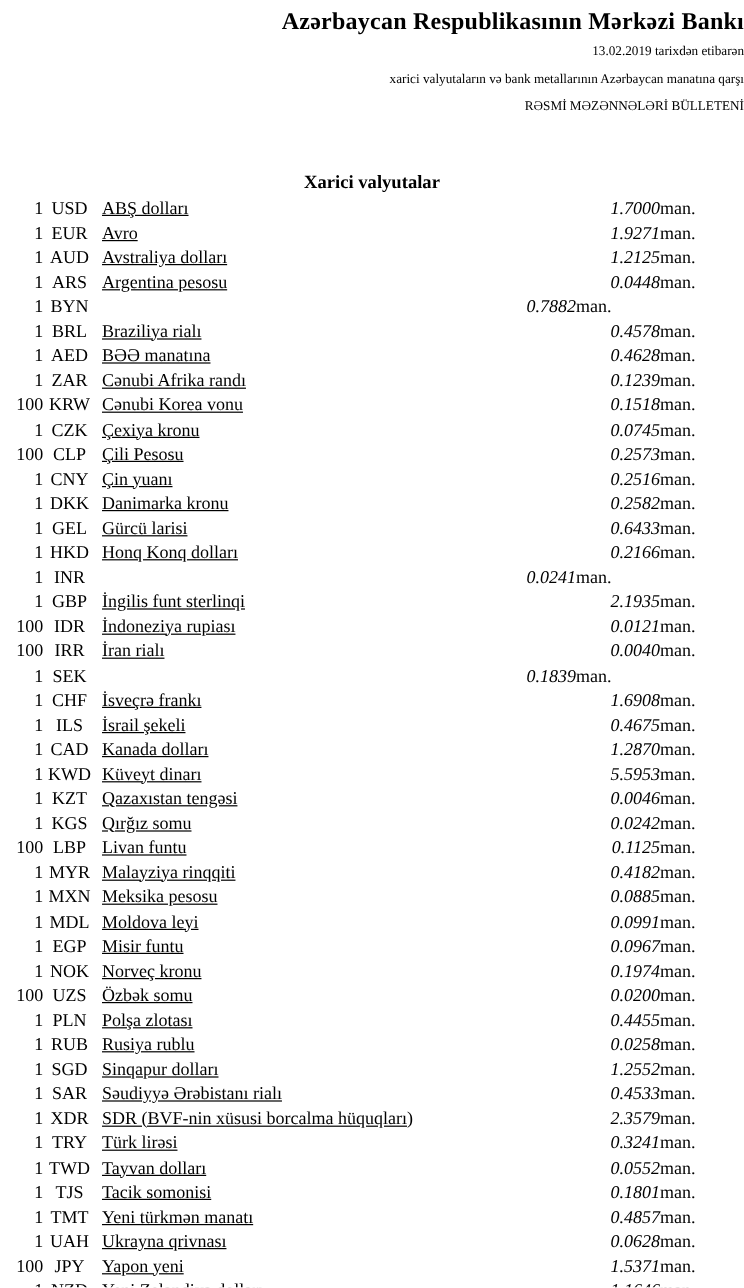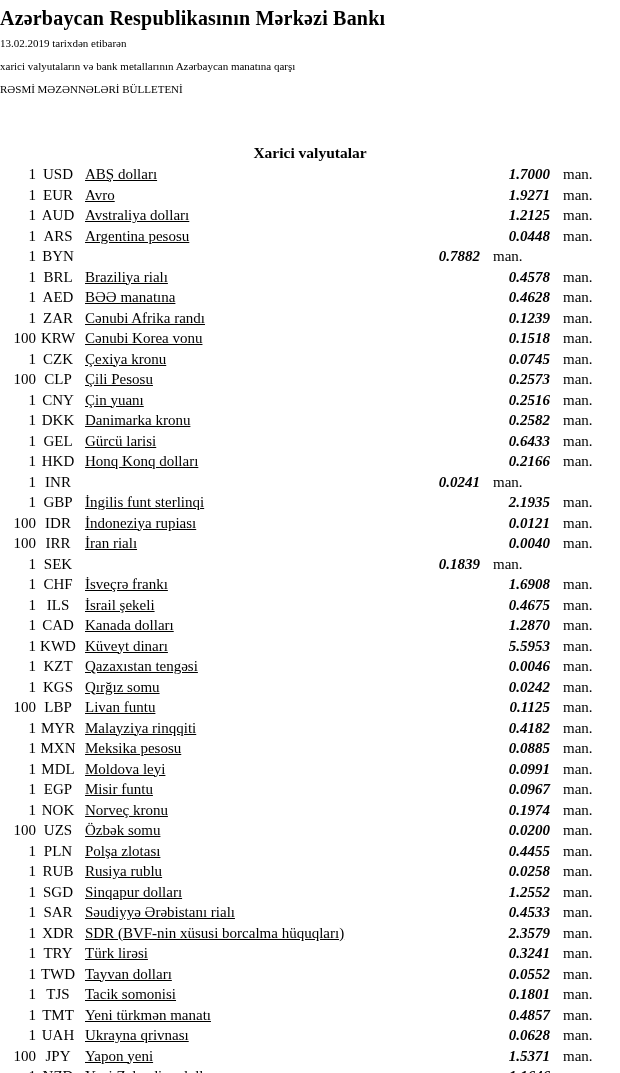--- a/index.html
+++ b/index.html
@@ -11,21 +11,21 @@
     position: relative;
     width: 620px;
     height: 1073px;
     background: #ffffff;
     color: #000000;
     font-family: "Liberation Serif", "DejaVu Serif", serif;
     overflow: hidden;
     box-sizing: border-box;
   }
   .doc-header {
-    text-align: left;
+    text-align: right;
     padding-top: 5px;
   }
   .bank-title {
     font-size: 20px;
     font-weight: bold;
     line-height: 27px;
     letter-spacing: 0.2px;
   }
   .header-line {
     font-size: 11px;
@@ -48,22 +48,22 @@
     grid-template-columns: 36px 44px 1fr 70px 60px;
     align-items: baseline;
     height: 20.5px;
     line-height: 20.5px;
     font-size: 15px;
     white-space: nowrap;
   }
   .qty  { text-align: right; }
   .code { text-align: center; }
   .name { padding-left: 5px; text-decoration: underline; }
-  .rate { text-align: right; font-weight: bold; font-style: italic; }
-  .unit { padding-left: 13px; }
+  .rate { text-align: right; font-weight: normal; font-style: italic; }
+  .unit { }
 </style>
 </head>
 <body>
 
 <div class="page">
 
   <div class="doc-header">
     <div class="bank-title">Azərbaycan Respublikasının Mərkəzi Bankı</div>
     <div class="header-line">13.02.2019 tarixdən etibarən</div>
     <div class="header-line">xarici valyutaların və bank metallarının Azərbaycan manatına qarşı</div>

